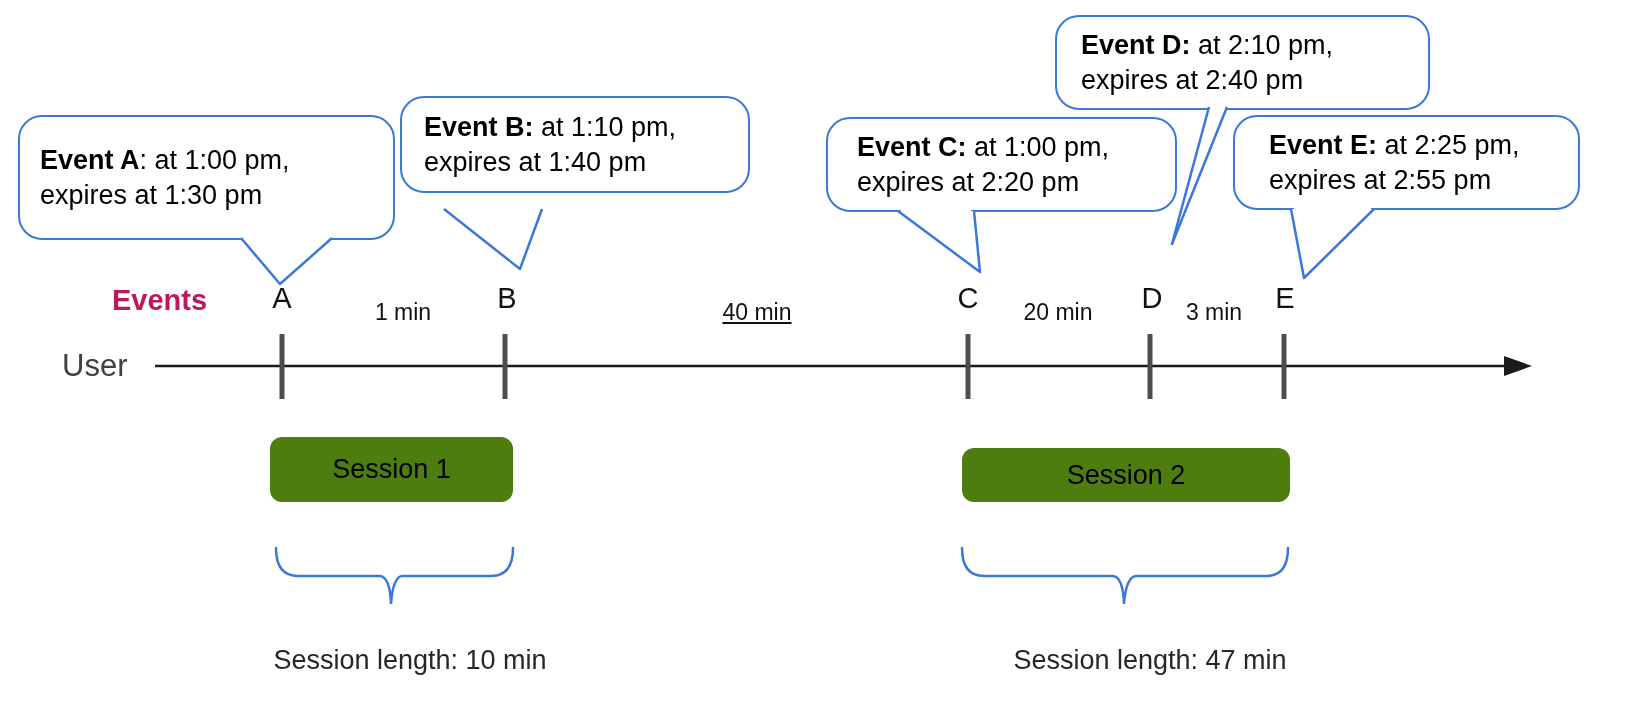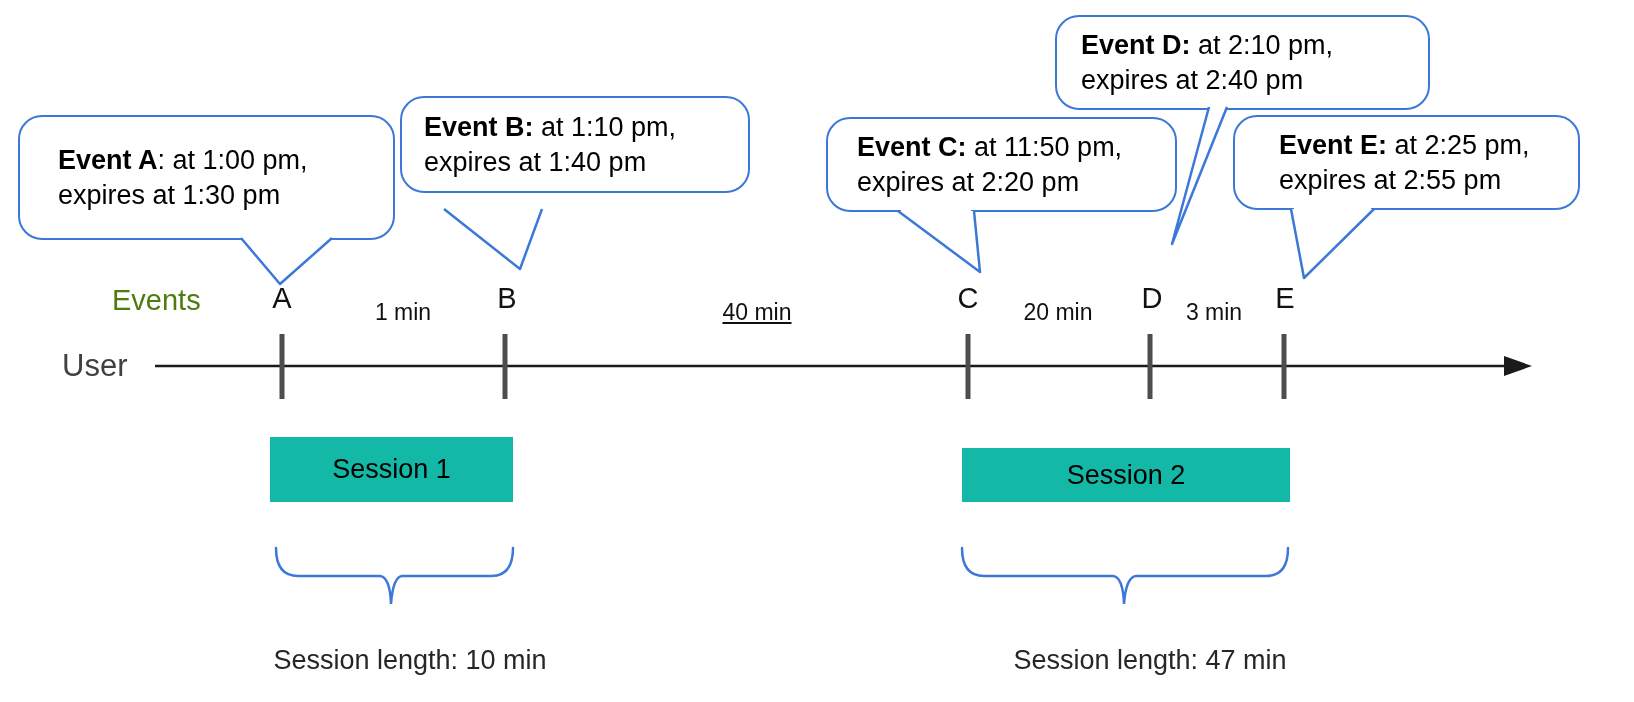--- a/index.html
+++ b/index.html
@@ -13,51 +13,51 @@
     display:flex;flex-direction:column;justify-content:center;
     font-size:27px;line-height:35px;z-index:1;
   }
   .bubble .ln{white-space:nowrap;}
   .bubble b{font-weight:bold;text-align:right;}
   .overlay{position:absolute;left:0;top:0;z-index:2;pointer-events:none;}
   .lbl{position:absolute;white-space:nowrap;}
   .letter{position:absolute;width:44px;text-align:center;font-size:29px;color:#111;}
   .gap{position:absolute;width:120px;text-align:center;font-size:23px;color:#111;}
   .sessionbox{
-    position:absolute;box-sizing:border-box;background:#14b8a6;
-    display:flex;align-items:center;justify-content:center;font-size:27px;color:#000;
+    position:absolute;box-sizing:border-box;background:#4d7c0f;
+    display:flex;align-items:center;justify-content:center;font-size:27px;color:#000;border-radius:12px;
   }
   .slen{position:absolute;width:420px;text-align:center;font-size:27px;color:#262626;}
 </style>
 </head>
 <body>
 
 <div class="canvas">
 
-  <div class="bubble" style="left:18px;top:115px;width:377px;height:125px;padding-left:38px;">
+  <div class="bubble" style="left:18px;top:115px;width:377px;height:125px;padding-left:20px;">
     <div class="ln"><b>Event A</b><span>: at 1:00 pm,</span></div>
     <div class="ln">expires at 1:30 pm</div>
   </div>
 
   <div class="bubble" style="left:400px;top:96px;width:350px;height:97px;padding-left:22px;">
     <div class="ln"><b>Event B:</b><span> at 1:10 pm,</span></div>
     <div class="ln">expires at 1:40 pm</div>
   </div>
 
   <div class="bubble" style="left:826px;top:117px;width:351px;height:95px;padding-left:29px;">
-    <div class="ln"><b>Event C:</b><span> at 11:50 pm,</span></div>
+    <div class="ln"><b>Event C:</b><span> at 1:00 pm,</span></div>
     <div class="ln">expires at 2:20 pm</div>
   </div>
 
   <div class="bubble" style="left:1055px;top:15px;width:375px;height:95px;padding-left:24px;">
     <div class="ln"><b>Event D:</b><span> at 2:10 pm,</span></div>
     <div class="ln">expires at 2:40 pm</div>
   </div>
 
-  <div class="bubble" style="left:1233px;top:115px;width:347px;height:95px;padding-left:44px;">
+  <div class="bubble" style="left:1233px;top:115px;width:347px;height:95px;padding-left:34px;">
     <div class="ln"><b>Event E:</b><span> at 2:25 pm,</span></div>
     <div class="ln">expires at 2:55 pm</div>
   </div>
 
   <svg class="overlay" width="1634" height="702" viewBox="0 0 1634 702">
 
     <rect x="244" y="233" width="85" height="8" fill="#fff"></rect>
     <rect x="447" y="206" width="92" height="7" fill="#fff"></rect>
     <rect x="901" y="208" width="70" height="7" fill="#fff"></rect>
     <rect x="1211" y="103" width="14" height="8" fill="#fff"></rect>
@@ -75,21 +75,21 @@
     <line x1="282" y1="334" x2="282" y2="399" stroke="#4d4d4d" stroke-width="5"></line>
     <line x1="505" y1="334" x2="505" y2="399" stroke="#4d4d4d" stroke-width="5"></line>
     <line x1="968" y1="334" x2="968" y2="399" stroke="#4d4d4d" stroke-width="5"></line>
     <line x1="1150" y1="334" x2="1150" y2="399" stroke="#4d4d4d" stroke-width="5"></line>
     <line x1="1284" y1="334" x2="1284" y2="399" stroke="#4d4d4d" stroke-width="5"></line>
 
     <path d="M276,548 Q276,576 298,576 L380,576 Q390,577 391,604 Q393,577 402,576 L491,576 Q513,576 513,548" fill="none" stroke="#3c78d8" stroke-width="2.5" stroke-linecap="round"></path>
     <path d="M962,548 Q962,576 984,576 L1113,576 Q1123,577 1124,604 Q1126,577 1136,576 L1266,576 Q1288,576 1288,548" fill="none" stroke="#3c78d8" stroke-width="2.5" stroke-linecap="round"></path>
   </svg>
 
-  <div class="lbl" style="left:112px;top:284px;font-size:29px;color:#4d7c0f;">Events</div>
+  <div class="lbl" style="left:112px;top:284px;font-size:29px;color:#be185d;font-weight:bold;">Events</div>
   <div class="lbl" style="left:62px;top:348px;font-size:31px;color:#404040;">User</div>
 
   <div class="letter" style="left:260px;top:282px;">A</div>
   <div class="letter" style="left:485px;top:282px;">B</div>
   <div class="letter" style="left:946px;top:282px;">C</div>
   <div class="letter" style="left:1130px;top:282px;">D</div>
   <div class="letter" style="left:1263px;top:282px;">E</div>
 
   <div class="gap" style="left:343px;top:299px;">1 min</div>
   <div class="gap" style="left:697px;top:299px;text-decoration:underline;">40 min</div>

